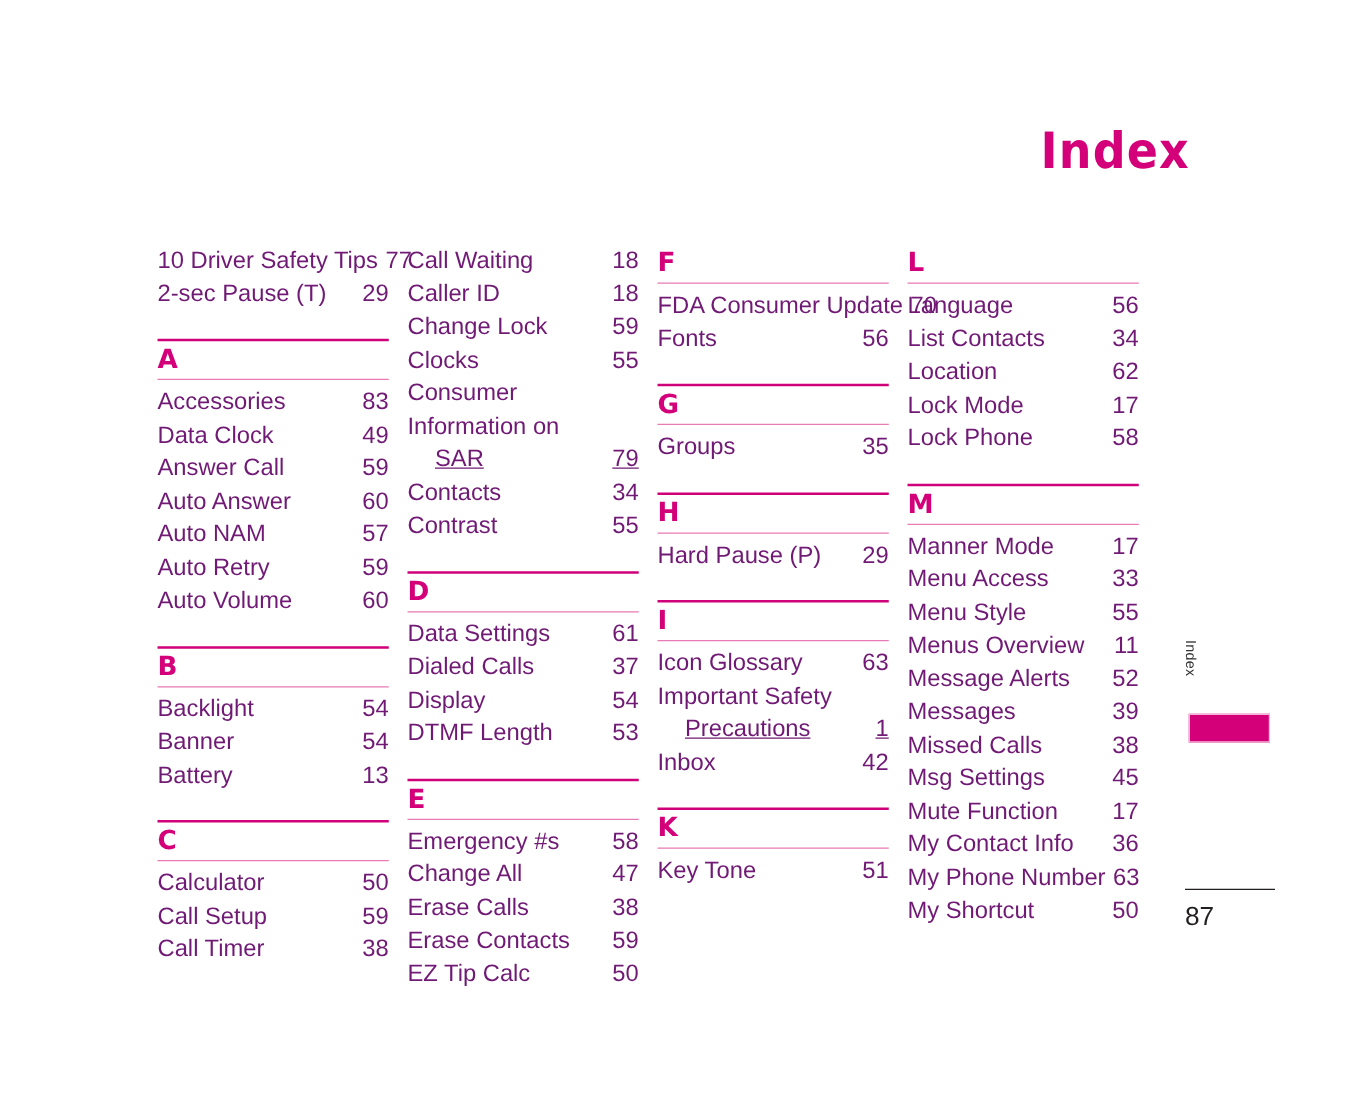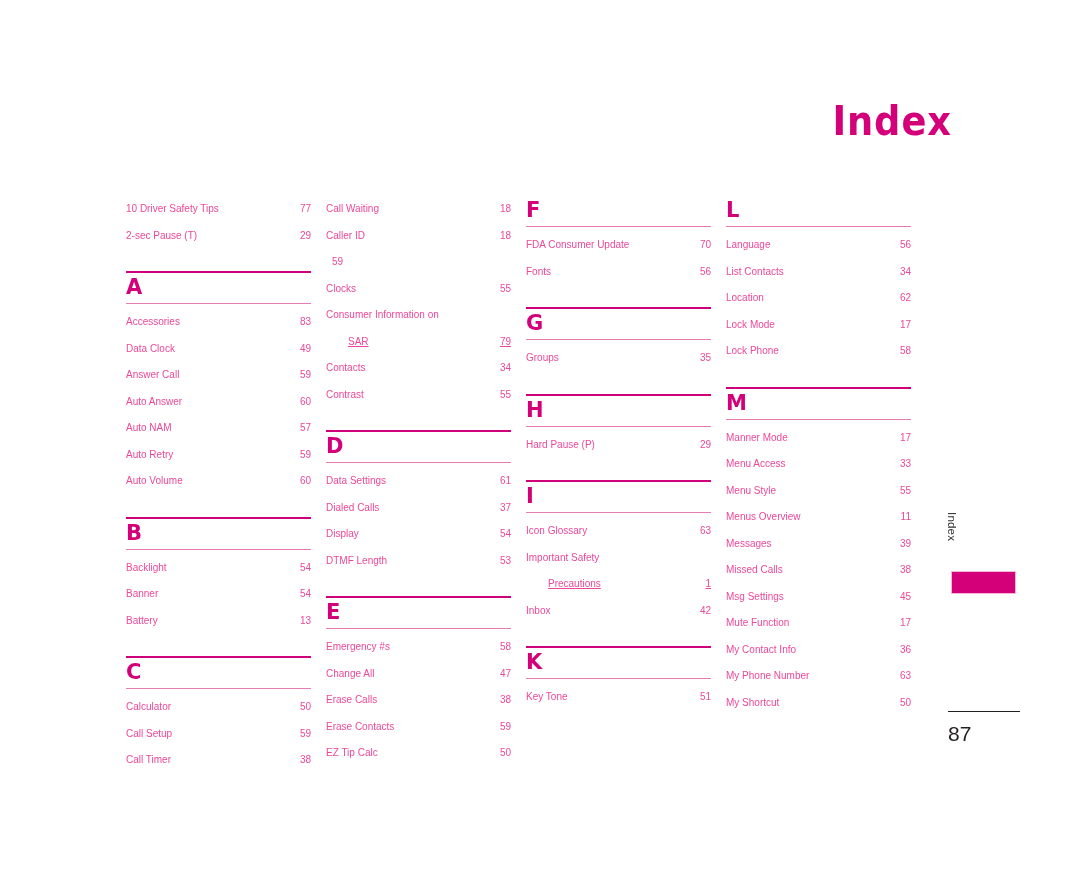--- a/index.html
+++ b/index.html
@@ -80,23 +80,23 @@
     height: 0;
     border-top: 1.1px solid #e87bb4;
     margin-bottom: 5px;
   }
 
   
   .entry {
     position: relative;
     display: flex;
     align-items: center;
-    font-size: 10px;
+    font-size: 19px;
     line-height: 26.5px;
-    color: #ec4899;
+    color: #701a75;
     white-space: nowrap;
   }
   .entry .label {
     flex: 1 1 auto;
     overflow: visible;
   }
   .entry .page {
     flex: 0 0 auto;
     text-align: right;
     padding-left: 6px;
@@ -260,20 +260,21 @@
       <div class="section">
         <div class="entry">
           <span class="label">Call Waiting</span>
           <span class="page">18</span>
         </div>
         <div class="entry">
           <span class="label">Caller ID</span>
           <span class="page">18</span>
         </div>
         <div class="entry">
+          <span class="label">Change Lock</span>
           <span class="page">59</span>
         </div>
         <div class="entry">
           <span class="label">Clocks</span>
           <span class="page">55</span>
         </div>
         <div class="entry wrapped">
           <span class="label-line1">Consumer Information on</span>
           <div class="line2">
             <span class="label">SAR</span>
@@ -461,20 +462,24 @@
         </div>
         <div class="entry">
           <span class="label">Menu Style</span>
           <span class="page">55</span>
         </div>
         <div class="entry">
           <span class="label">Menus Overview</span>
           <span class="page">11</span>
         </div>
         <div class="entry">
+          <span class="label">Message Alerts</span>
+          <span class="page">52</span>
+        </div>
+        <div class="entry">
           <span class="label">Messages</span>
           <span class="page">39</span>
         </div>
         <div class="entry">
           <span class="label">Missed Calls</span>
           <span class="page">38</span>
         </div>
         <div class="entry">
           <span class="label">Msg Settings</span>
           <span class="page">45</span>

